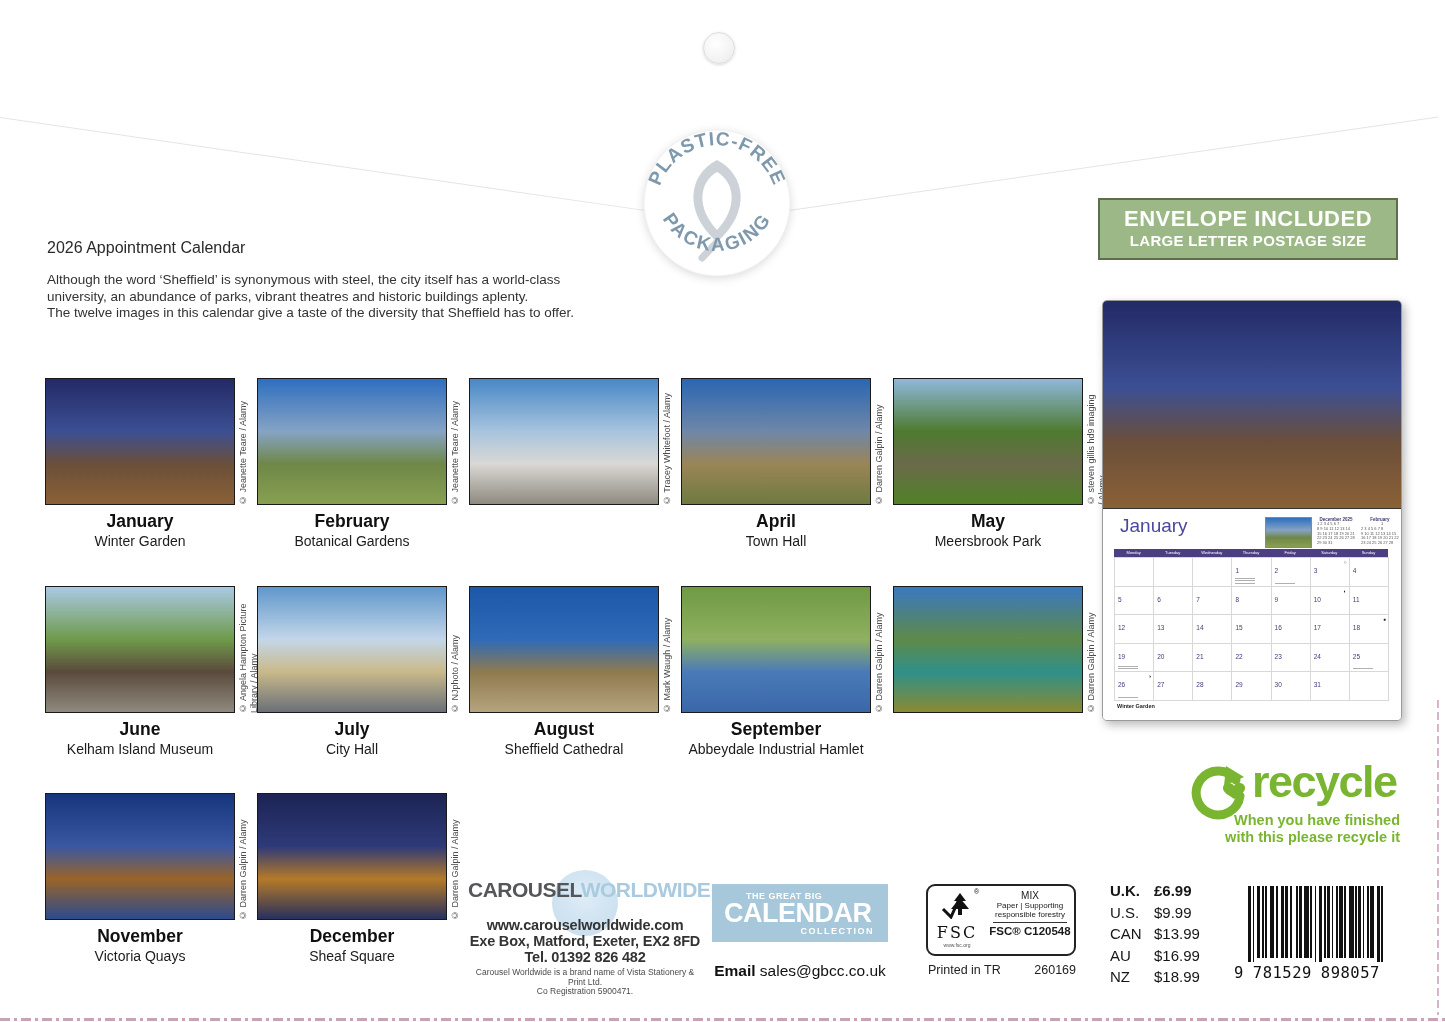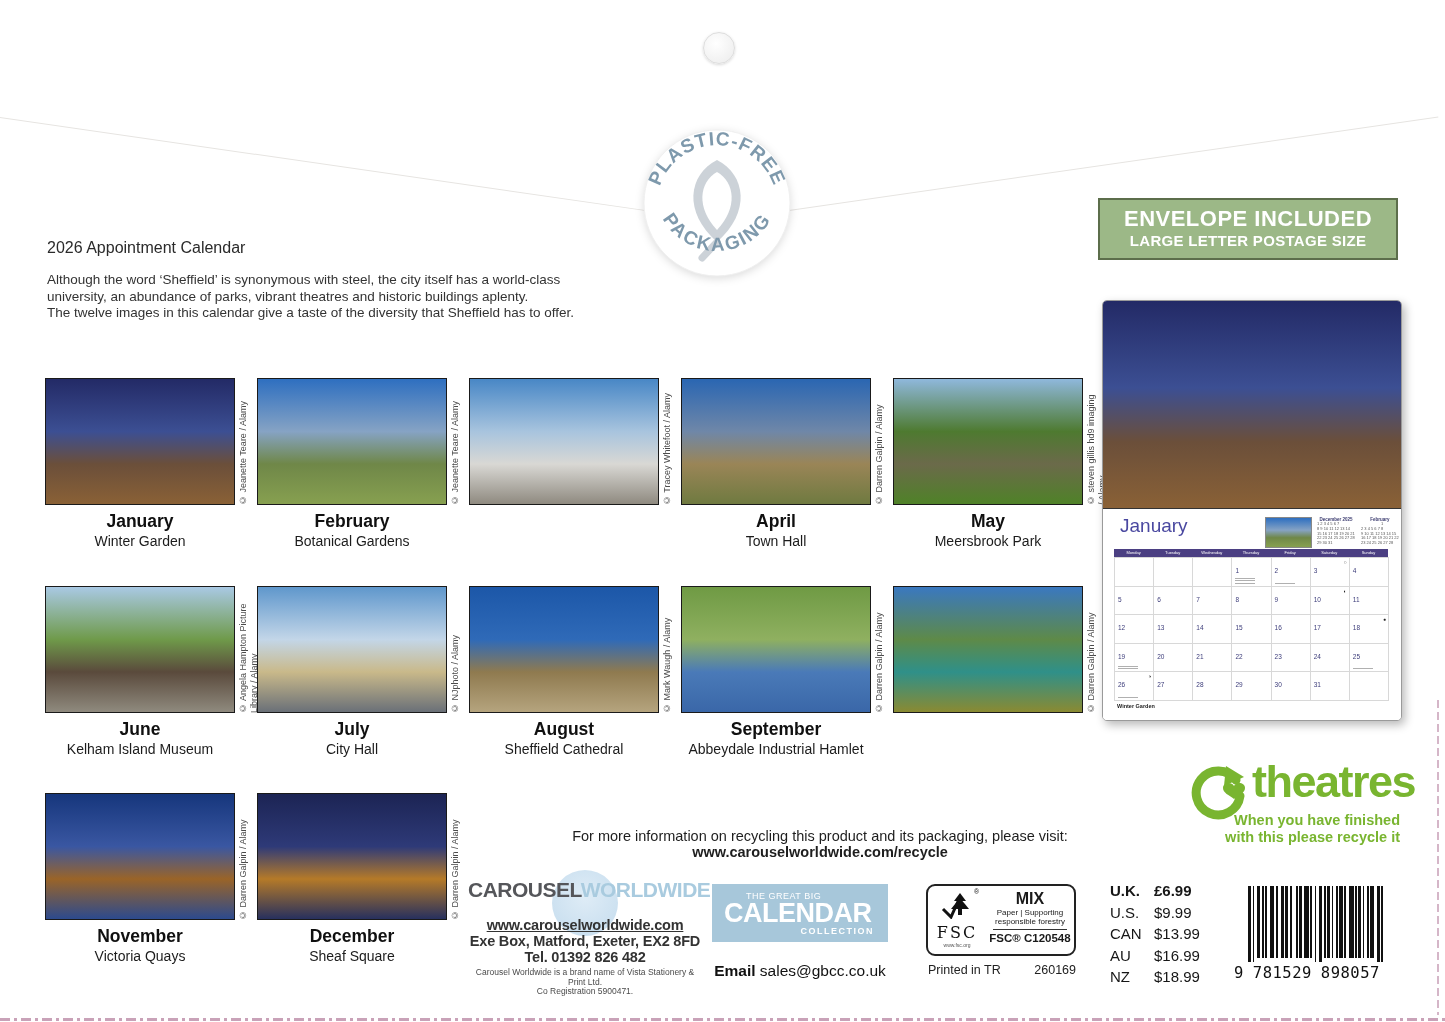--- a/index.html
+++ b/index.html
@@ -65,36 +65,36 @@
             letter-spacing:-1.5px;}
   .rec-tag{position:absolute;left:1190px;top:812px;width:210px;text-align:right;font-size:14.5px;
            font-weight:700;color:#79b530;line-height:16.5px;white-space:pre-line;}
   
   .info-line{position:absolute;left:470px;top:828px;width:700px;text-align:center;font-size:14.5px;color:#1e1e1e;}
   .carousel{position:absolute;left:468px;top:878px;width:234px;text-align:center;}
   .globe{position:absolute;left:84px;top:-8px;width:66px;height:66px;border-radius:50%;
          background:radial-gradient(circle at 50% 40%,#d9e9f5,#b9d5ea);opacity:.85;}
   .c-brand{position:relative;font-size:21px;font-weight:700;letter-spacing:-.5px;}
   .c1{color:#55565a;} .c2{color:#a9cbdf;}
-  .c-url{position:relative;margin-top:15px;font-size:14.5px;font-weight:700;color:#333;letter-spacing:-.2px;text-decoration:underline;}
+  .c-url{position:relative;margin-top:15px;font-size:14.5px;font-weight:700;color:#333;letter-spacing:-.2px;}
   .c-addr,.c-tel{position:relative;font-size:14.5px;font-weight:700;color:#333;letter-spacing:-.2px;}
   .c-legal{position:relative;margin-top:3px;font-size:8.5px;line-height:9.5px;color:#4a4a4a;white-space:pre-line;}
   .gbcc-box{position:absolute;left:712px;top:884px;width:176px;height:58px;background:#a7c7da;color:#fff;}
-  .g1{font-size:9px;font-weight:400;margin:7px 0 0 34px;letter-spacing:.5px;}
+  .g1{font-size:9px;font-weight:700;margin:7px 0 0 34px;letter-spacing:.5px;}
   .g2{font-size:27px;font-weight:700;margin:-1px 0 0 12px;letter-spacing:-.5px;line-height:26px;}
   .g3{font-size:9px;font-weight:700;text-align:right;margin-right:14px;letter-spacing:1.5px;}
   .gbcc-email{position:absolute;left:712px;top:962px;width:176px;text-align:center;font-size:15.5px;color:#111;}
   .fsc-box{position:absolute;left:926px;top:884px;width:150px;height:72px;border:2px solid #222;
            border-radius:9px;box-sizing:border-box;display:flex;background:#fff;}
   .fsc-left{width:58px;position:relative;text-align:center;padding-top:5px;}
   .fsc-word{font-family:"DejaVu Serif",serif;font-size:16px;letter-spacing:2px;color:#111;margin-top:0;}
   .fsc-url{font-size:5px;color:#555;}
   .fsc-reg{position:absolute;left:46px;top:2px;font-size:7px;color:#111;}
   .fsc-right{flex:1;text-align:center;padding-top:4px;}
-  .f-mix{font-size:16px;font-weight:700;}
+  .f-mix{font-size:10px;font-weight:400;}
   .f-sup{font-size:8px;font-weight:400;line-height:8.5px;margin-top:1px;white-space:pre-line;}
   .f-div{height:1px;background:#333;margin:3px 7px 2px;}
   .f-code{font-size:11.5px;font-weight:700;}
   .printed{position:absolute;left:928px;top:963px;font-size:12.5px;color:#222;}
   .jobcode{position:absolute;left:1016px;top:963px;width:60px;text-align:right;font-size:12.5px;color:#222;}
   .prices{position:absolute;left:1110px;top:882px;font-size:15px;color:#161616;}
   .prow{display:flex;height:21.5px;}
   .prow.first{font-weight:700;}
   .plabel{width:44px;}
   .barcode{position:absolute;left:1234px;top:886px;width:166px;height:98px;background:#fff;}
@@ -321,25 +321,24 @@
         </div>
       <div class="ccaption">Winter Garden</div>
     </div>
   </div>
 
   <svg class="rec-icon" viewBox="0 0 56 56">
     <path d="M46 16 A 22 22 0 1 0 50 32" fill="none" stroke="#79b530" stroke-width="9" stroke-linecap="round"></path>
     <polygon points="36,2 54,13 34,22" fill="#79b530"></polygon>
     <path d="M44 22 c3,-5 11,-3 11,2 c0,5 -6,7 -11,11 c-5,-4 -11,-6 -11,-11 c0,-5 8,-7 11,-2 z" fill="#79b530"></path>
   </svg>
-  <div class="rec-word">theatres</div>
+  <div class="rec-word">recycle</div>
   <div class="rec-tag">When you have finished
 with this please recycle it</div>
 
-  <div class="info-line"><span>For more information on recycling this product and its packaging, please visit: </span><b>www.carouselworldwide.com/recycle</b></div>
 
   <div class="carousel">
     <div class="globe"></div>
     <div class="c-brand"><span class="c1">CAROUSEL</span><span class="c2">WORLDWIDE</span></div>
     <div class="c-url">www.carouselworldwide.com</div>
     <div class="c-addr">Exe Box, Matford, Exeter, EX2 8FD</div>
     <div class="c-tel">Tel. 01392 826 482</div>
     <div class="c-legal">Carousel Worldwide is a brand name of Vista Stationery &amp; Print Ltd.
 Co Registration 5900471.</div>
   </div>

